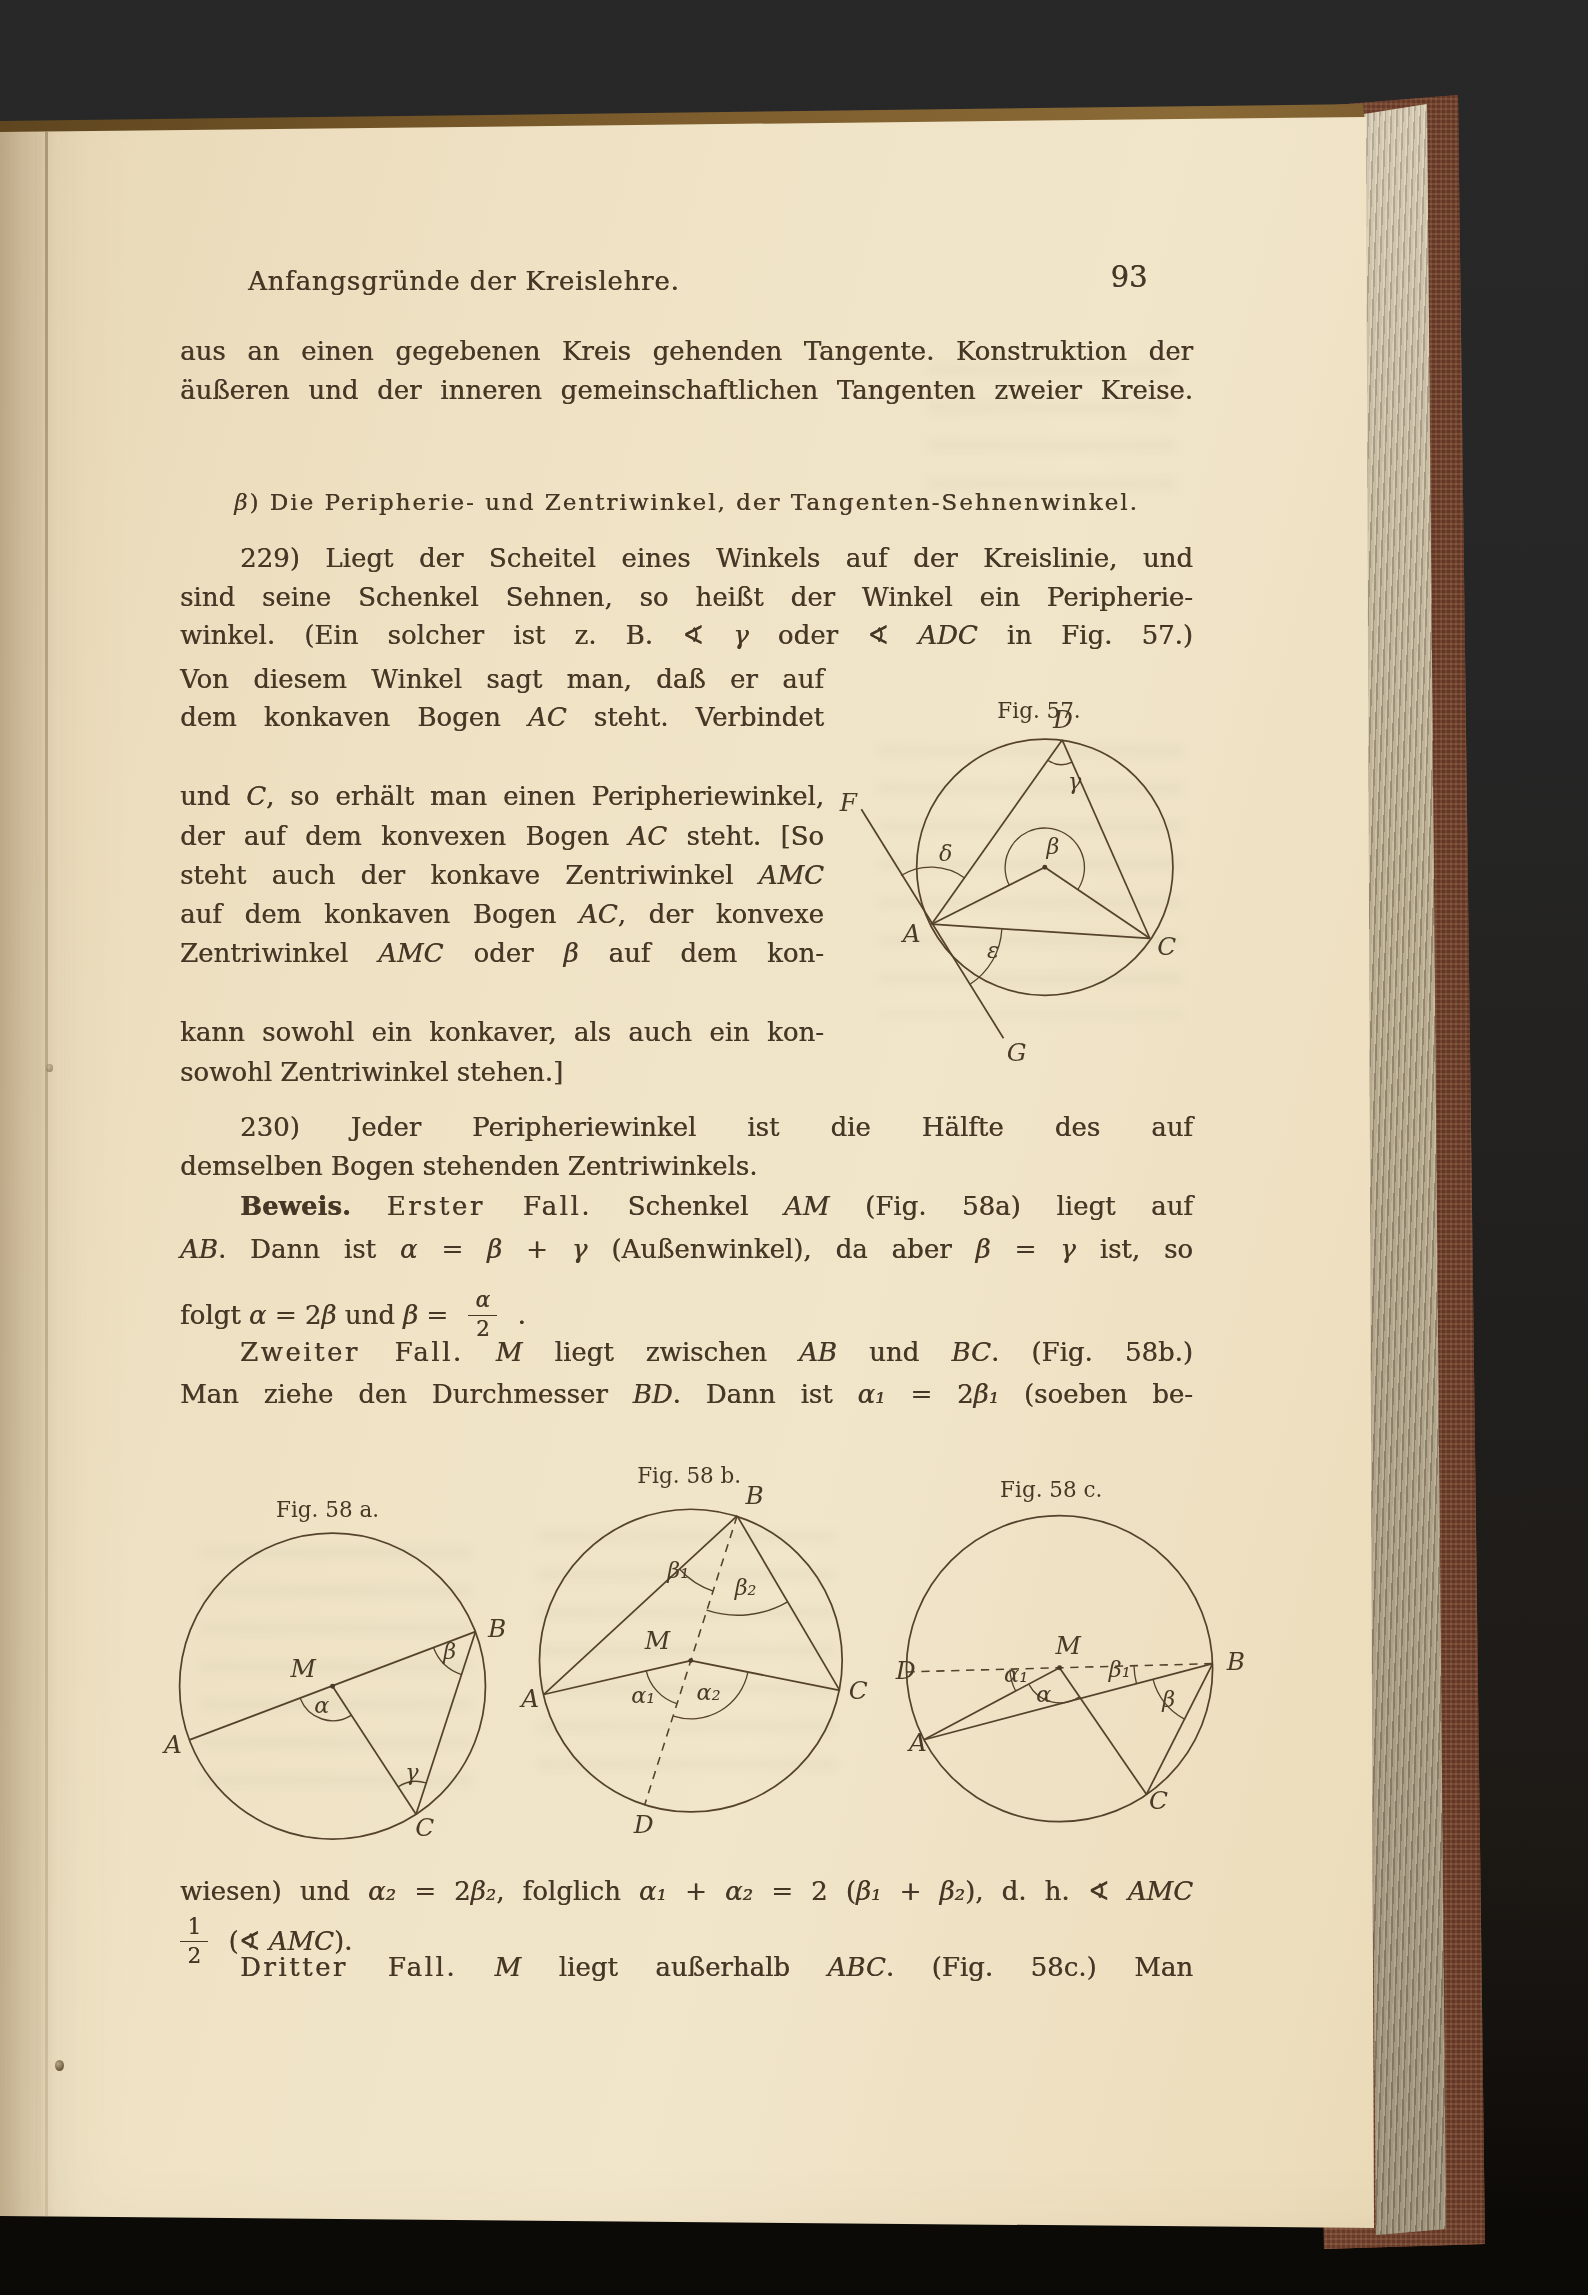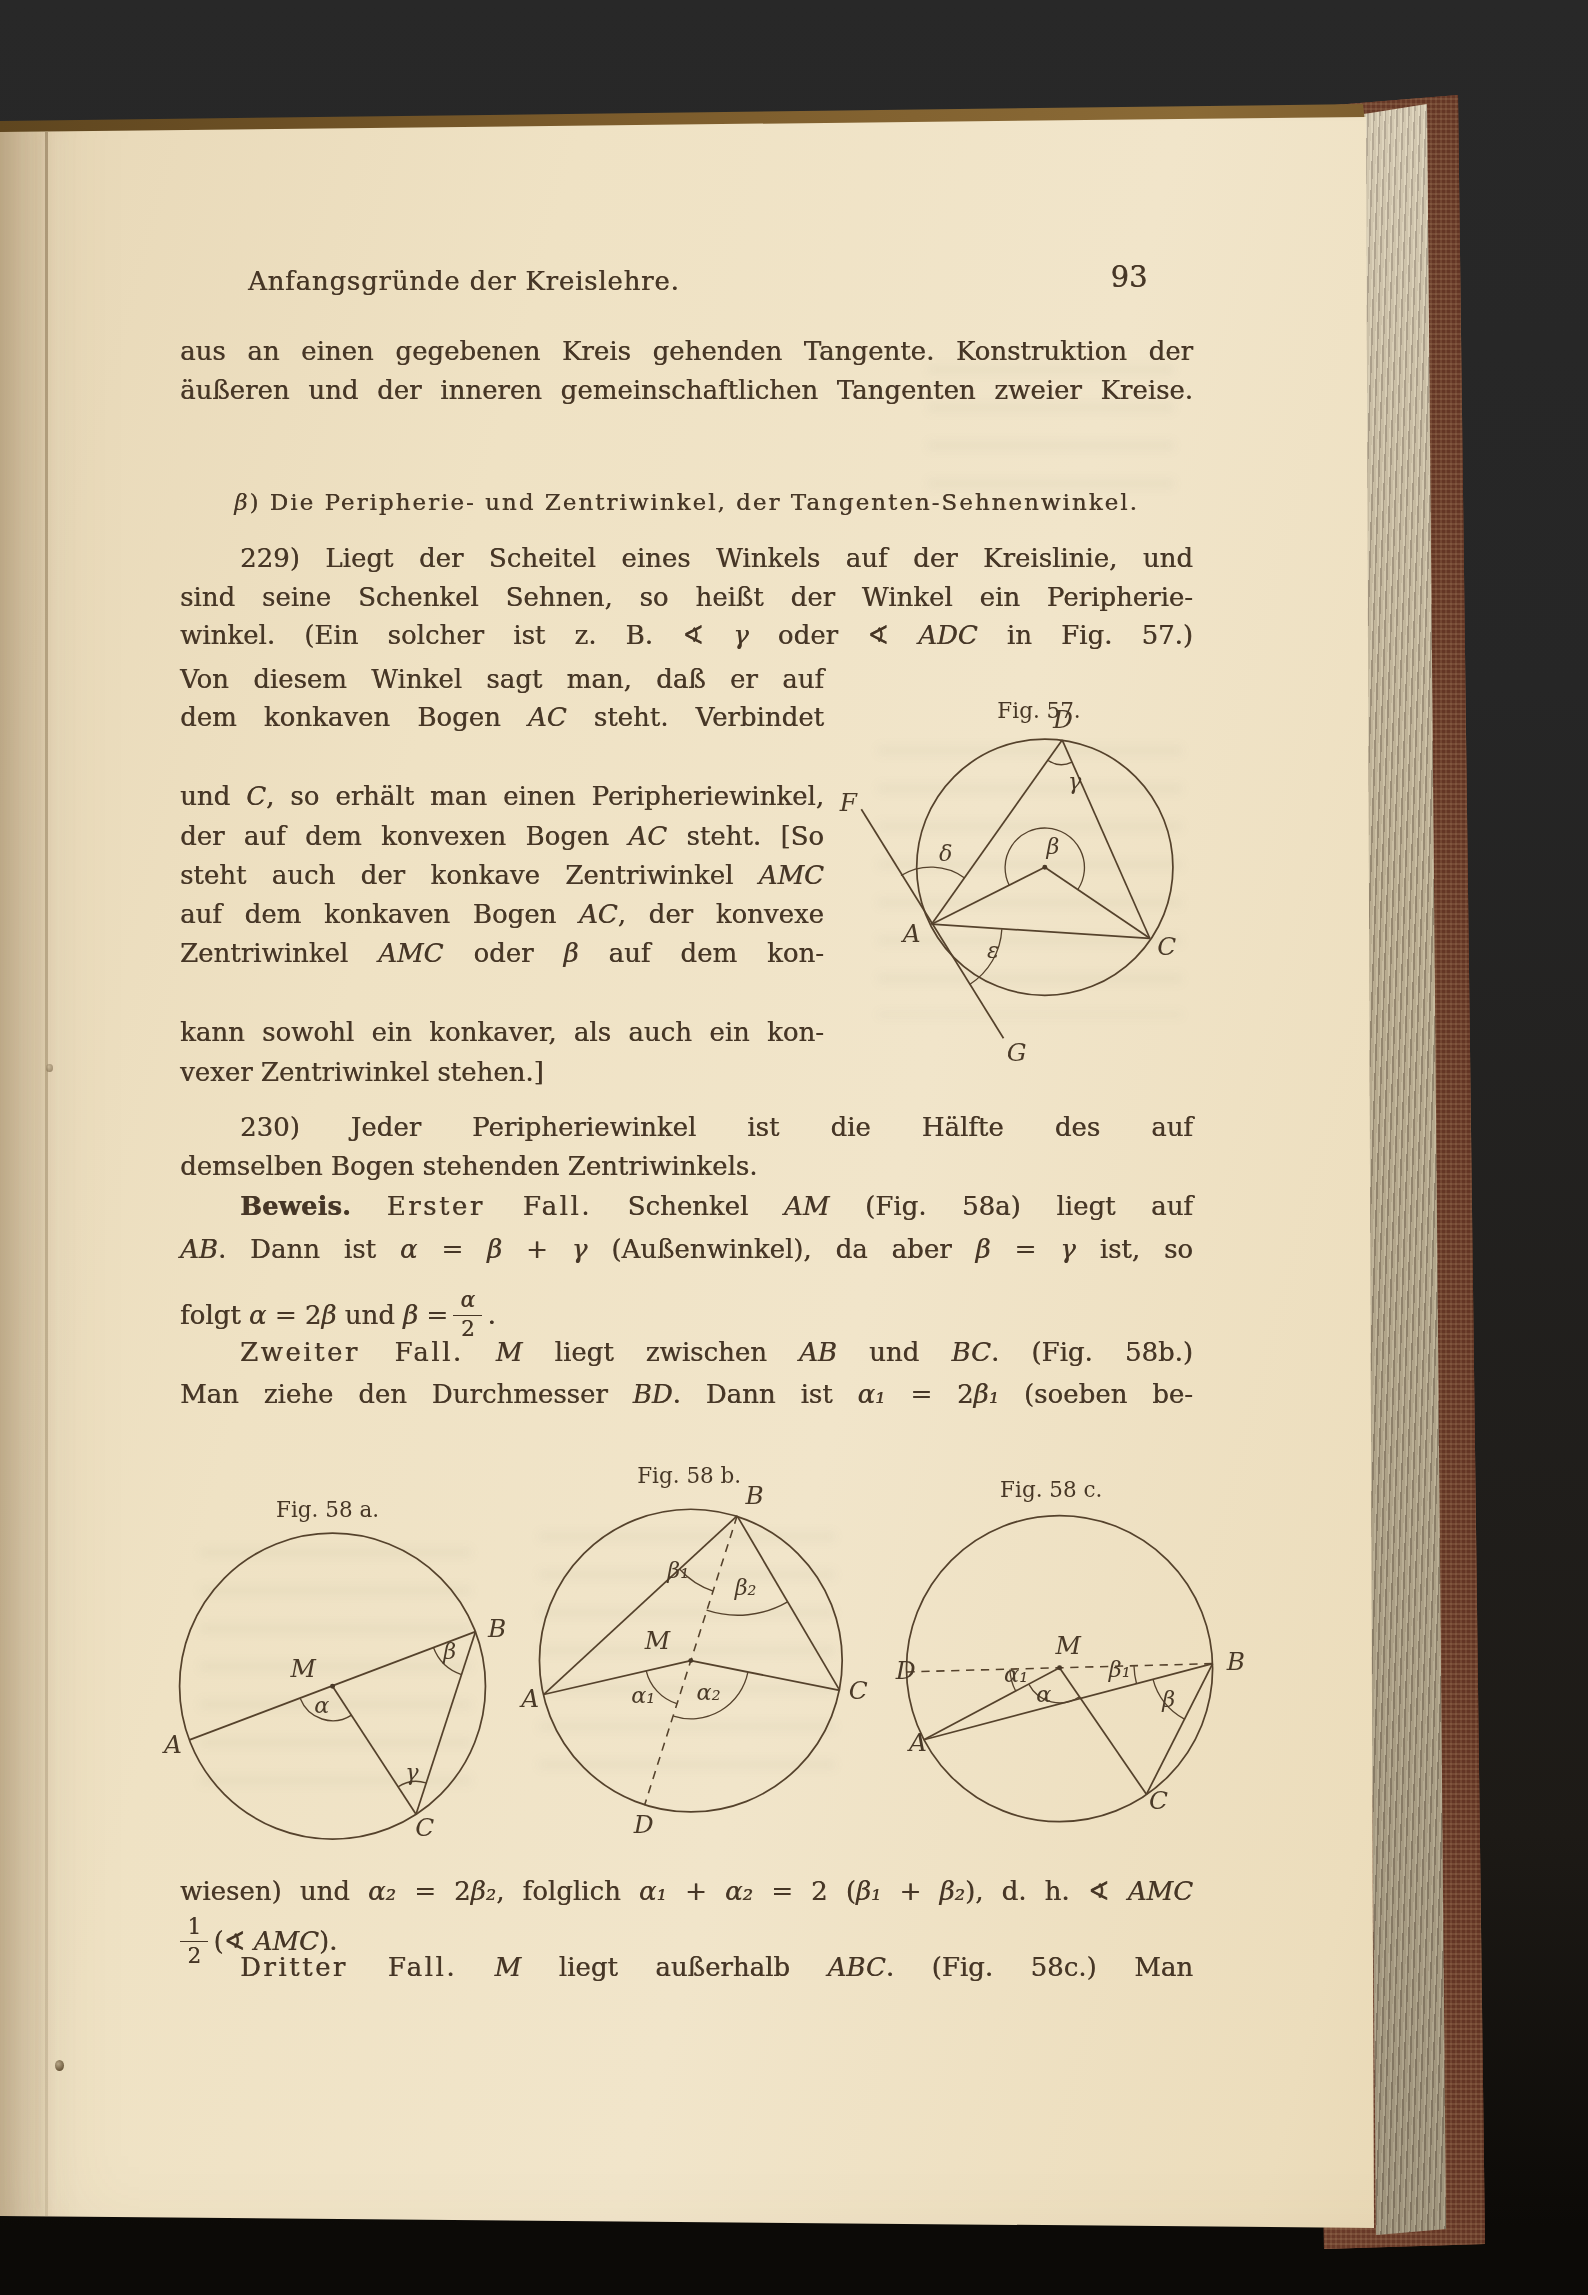--- a/index.html
+++ b/index.html
@@ -41,21 +41,21 @@
   .just{text-align:justify;text-align-last:justify;}
   .left{text-align:left;}
   .colw{width:644px;}
   .ind{padding-left:60px;}
   .head{text-align:center;letter-spacing:2px;font-size:23px;}
   .runhead{position:absolute;left:248px;top:266px;width:761px;
            font-size:26px;letter-spacing:0.8px;}
   .pagenum{position:absolute;left:1094px;top:260px;width:70px;text-align:center;font-size:29px;}
   i{font-style:italic;}
   .sperr{letter-spacing:2.5px;}
-  .formula{display:flex;align-items:center;gap:5px;text-align:left;}
+  .formula{display:flex;align-items:center;gap:20px;text-align:left;}
   .frac{display:inline-flex;flex-direction:column;align-items:center;font-size:21.5px;line-height:1.15;}
   .frac .num{display:block;border-bottom:1.7px solid #463626;padding:0 7.4px 1.7px;}
   .frac .den{display:block;padding-top:1.7px;}
   
   .fig{position:absolute;}
   .fig path,.fig line,.fig circle.main{fill:none;stroke:#55422c;stroke-width:2.1;}
   .fig .arc{stroke-width:1.6;}
   .fig .dash{stroke-dasharray:10 8;stroke-width:1.9;}
   .fig text{font-family:"DejaVu Serif","DejaVu Sans",serif;font-style:italic;fill:#4a3a28;font-size:30px;}
   .fig text.gk{font-size:27px;}
@@ -95,21 +95,21 @@
   <div class="bline just ink" style="top:616px">winkel. (Ein solcher ist z. B. ∢ <i>γ</i> oder ∢ <i>ADC</i> in Fig. 57.)</div>
 
   <div class="bline just ink colw" style="top:660px">Von diesem Winkel sagt man, daß er auf</div>
   <div class="bline just ink colw" style="top:698px">dem konkaven Bogen <i>AC</i> steht. Verbindet</div>
   <div class="bline just ink colw" style="top:777px">und <i>C</i>, so erhält man einen Peripheriewinkel,</div>
   <div class="bline just ink colw" style="top:817px">der auf dem konvexen Bogen <i>AC</i> steht. [So</div>
   <div class="bline just ink colw" style="top:856px">steht auch der konkave Zentriwinkel <i>AMC</i></div>
   <div class="bline just ink colw" style="top:934px">Zentriwinkel <i>AMC</i> oder <i>β</i> auf dem kon-</div>
   <div class="bline just ink colw" style="top:895px">auf dem konkaven Bogen <i>AC</i>, der konvexe</div>
   <div class="bline just ink colw" style="top:1013px">kann sowohl ein konkaver, als auch ein kon-</div>
-  <div class="bline left ink colw" style="top:1053px">vexer Zentriwinkel stehen.]</div>
+  <div class="bline left ink colw" style="top:1053px">sowohl Zentriwinkel stehen.]</div>
 
   <div class="bline just ink ind" style="top:1108px">230) Jeder Peripheriewinkel ist die Hälfte des auf</div>
   <div class="bline left ink" style="top:1147px">demselben Bogen stehenden Zentriwinkels.</div>
 
   <div class="bline just ink ind" style="top:1187px">
     <b>Beweis.</b>
     <span><span class="sperr">Erster Fall.</span> Schenkel <i>AM</i> (Fig. 58a) liegt auf</span>
   </div>
   <div class="bline just ink" style="top:1230px"><i>AB</i>. Dann ist <i>α</i> = <i>β</i> + <i>γ</i> (Außenwinkel), da aber <i>β</i> = <i>γ</i> ist, so</div>
 

